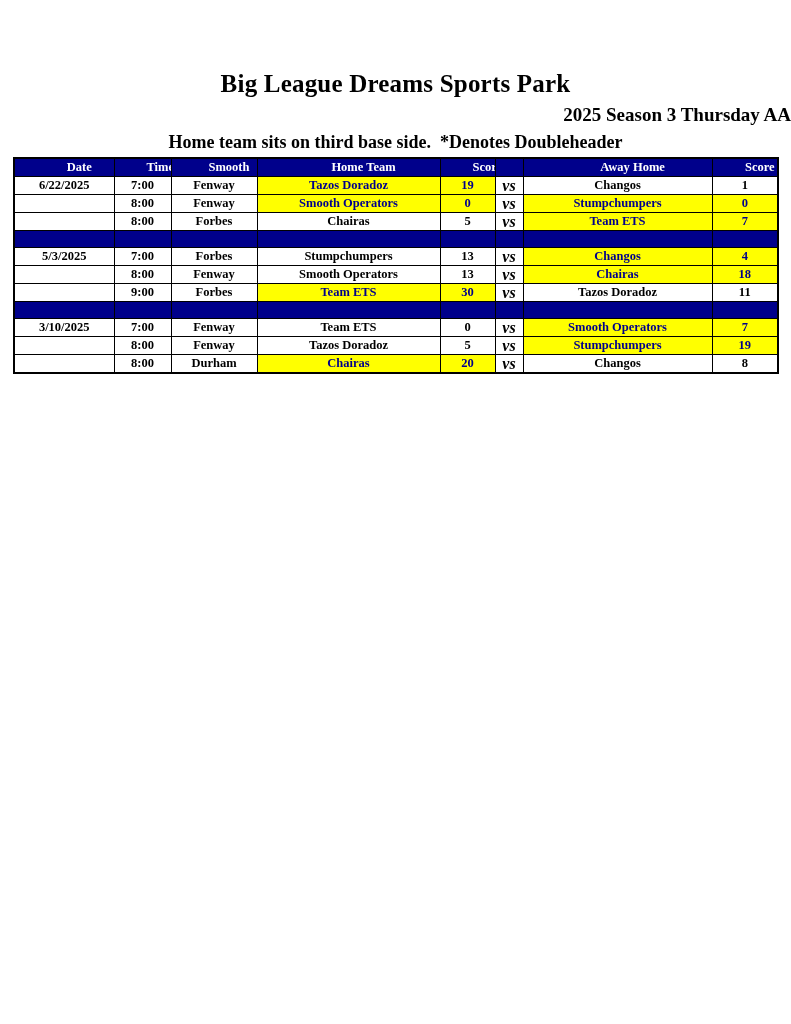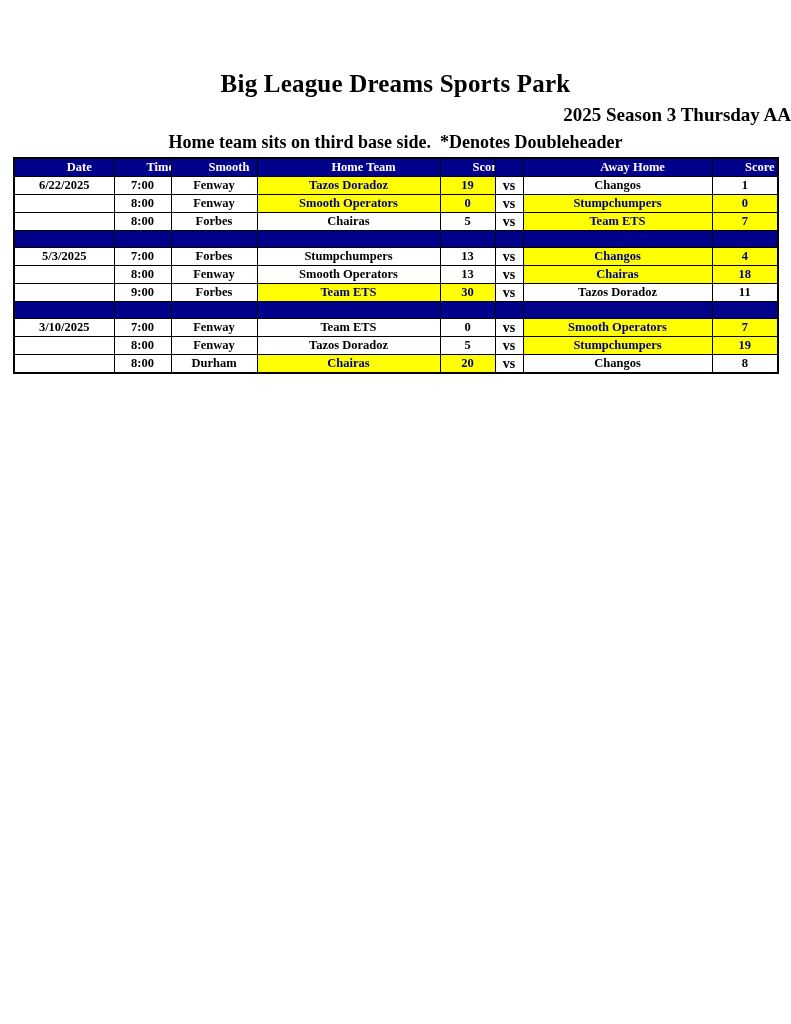--- a/index.html
+++ b/index.html
@@ -56,21 +56,22 @@
     overflow: hidden;
   }
   .schedule th {
     background: #00008B;
     color: #FFFFFF;
     padding-left: 32px;
   }
   .schedule td { background: #FFFFFF; color: #000000; }
   .schedule td.hl { background: #FFFF00; color: #00008B; }
   .schedule td.vs {
-    font-size: 14px;
+    font-style: italic;
+    font-size: 16px;
   }
   .schedule tr.sep td {
     background: #00008B;
   }
 </style>
 </head>
 <body>
 
 <div class="page">
   <div class="page-title">Big League Dreams Sports Park</div>

